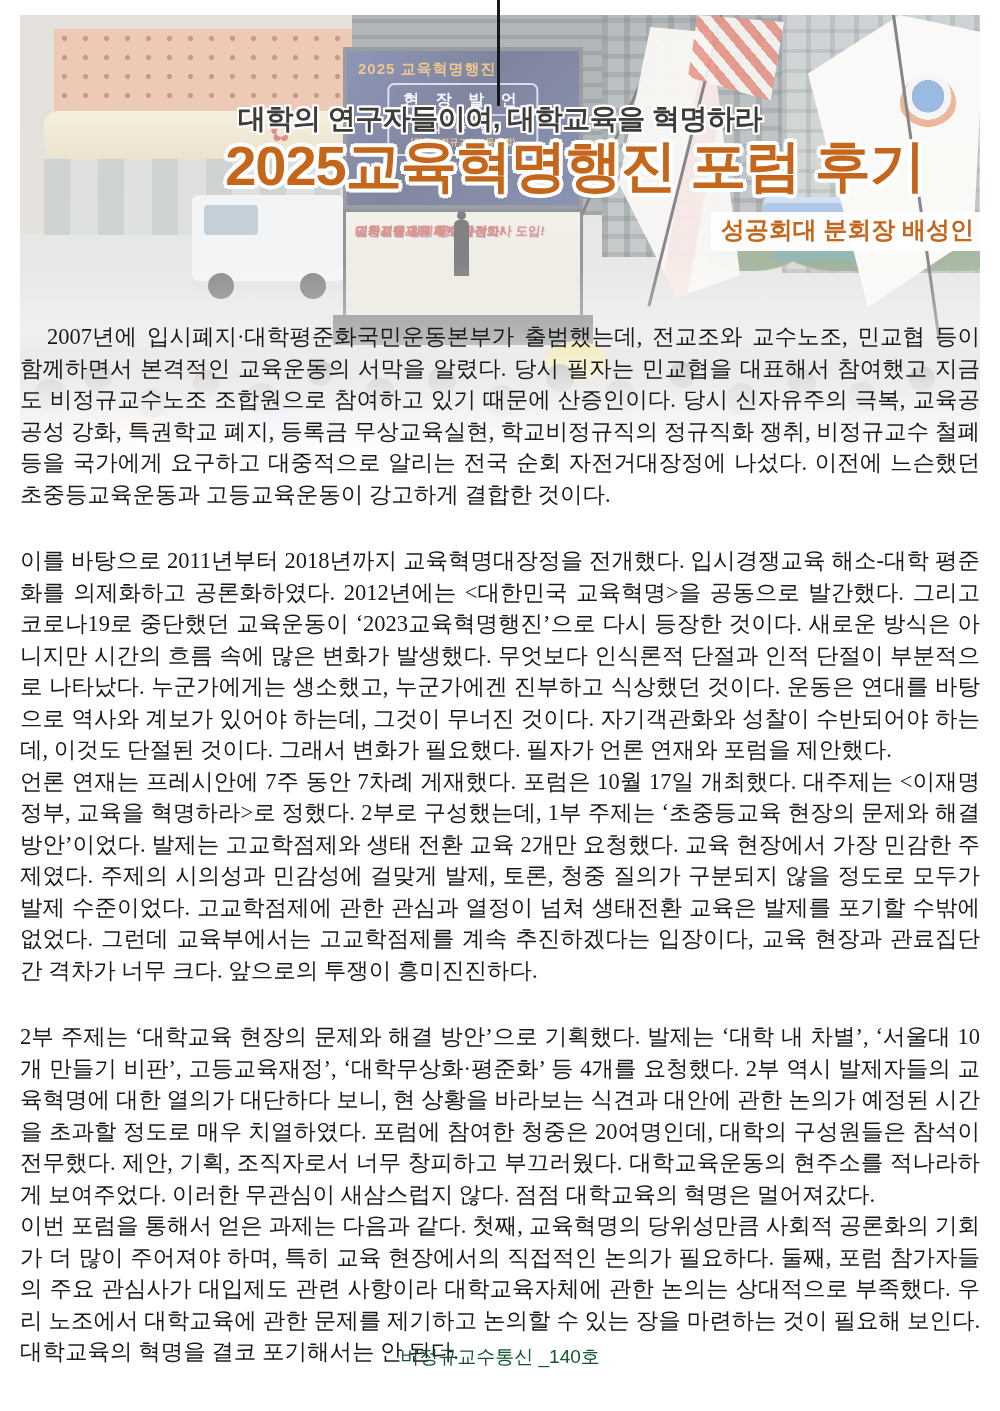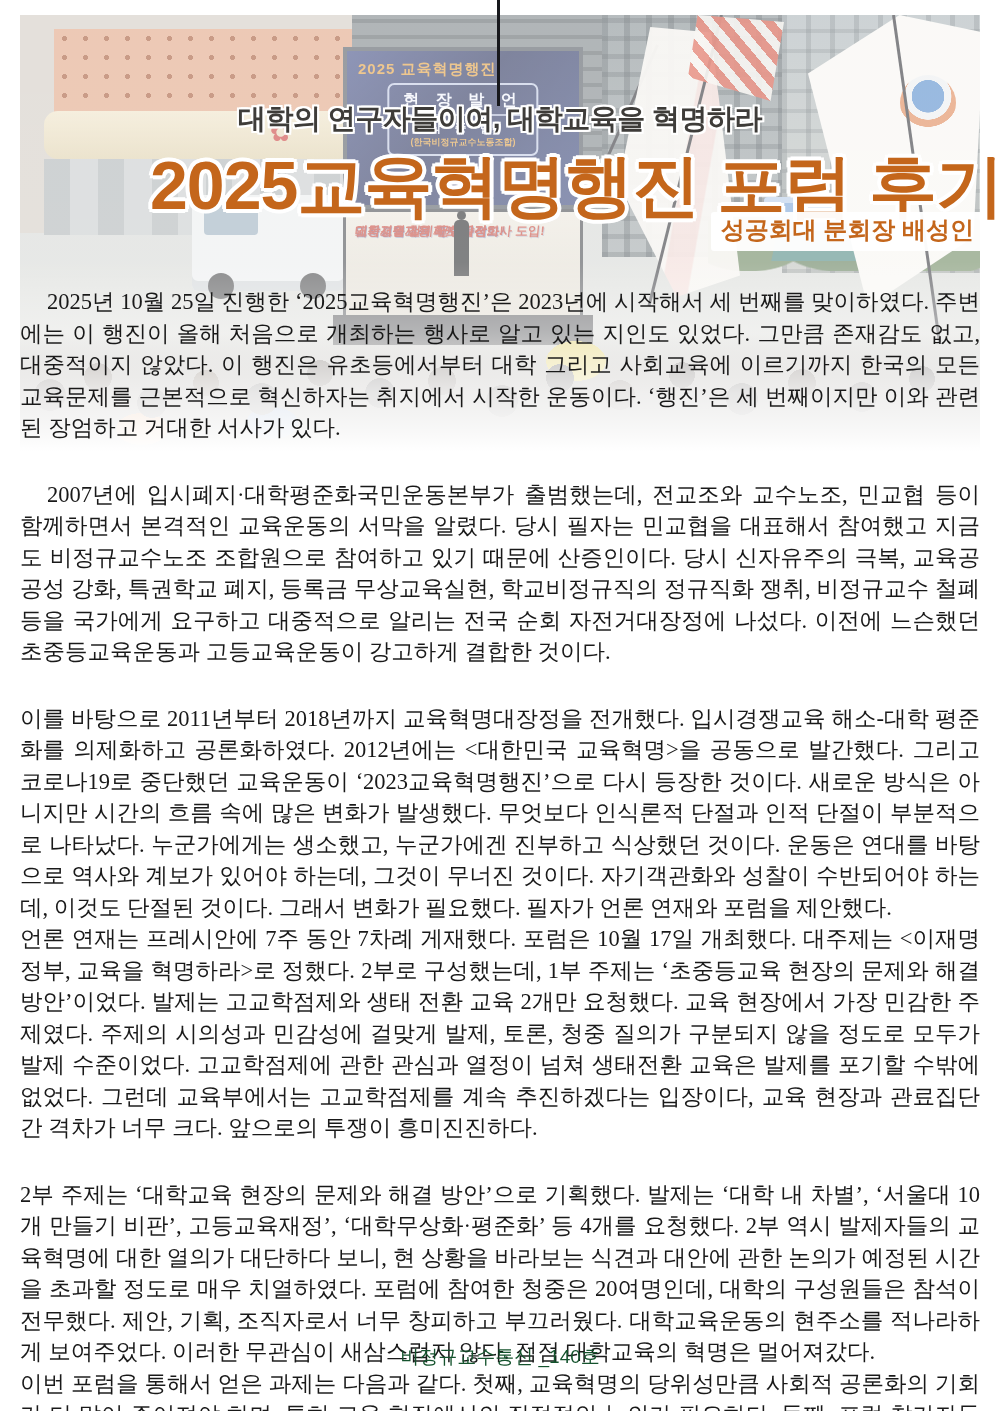--- a/index.html
+++ b/index.html
@@ -127,22 +127,22 @@
       #ffffff 97%); }
 
   
   .vline { position:absolute; left:497px; top:0; width:3px; height:106px; background:#17181c; }
 
   .subtitle { position:absolute; top:100px; left:0; width:100%; text-align:center;
     font-family:"Liberation Sans",sans-serif; font-weight:700; font-size:28px; letter-spacing:-.5px; color:#3e3c39;
     text-shadow:-2px -2px 0 #fff, 2px -2px 0 #fff, -2px 2px 0 #fff, 2px 2px 0 #fff,
                  0 -2px 0 #fff, 0 2px 0 #fff, -2px 0 0 #fff, 2px 0 0 #fff; }
 
-  .title { position:absolute; top:141px; left:0; width:100%; margin:0; box-sizing:border-box; padding-left:150px;
-    text-align:center; font-family:"Liberation Sans",sans-serif; font-weight:800; font-size:68px; letter-spacing:-1px;
+  .title { position:absolute; top:129px; left:0; width:100%; margin:0; box-sizing:border-box; padding-left:150px;
+    text-align:center; font-family:"Liberation Sans",sans-serif; font-weight:800; font-size:56px; letter-spacing:-1px;
     color:#c4661b; white-space:nowrap;
     text-shadow:-3px -3px 0 #fff, 3px -3px 0 #fff, -3px 3px 0 #fff, 3px 3px 0 #fff,
                  0 -4px 0 #fff, 0 4px 0 #fff, -4px 0 0 #fff, 4px 0 0 #fff; }
 
   .badge { position:absolute; top:212px; right:16px; background:rgba(255,255,255,.96);
     color:#c4661b; font-family:"Liberation Sans",sans-serif; font-weight:800; font-size:24px;
     padding:2px 10px 5px; border-radius:3px; white-space:nowrap; }
 
   
   .article { position:absolute; top:286px; left:20px; width:960px;
@@ -205,21 +205,20 @@
     <div class="wash"></div>
   </div>
 
   <div class="vline"></div>
 
   <div class="subtitle">대학의 연구자들이여, 대학교육을 혁명하라</div>
   <h1 class="title">2025교육혁명행진 포럼 후기</h1>
   <div class="badge">성공회대 분회장 배성인</div>
 
   <div class="article" id="article">
-      <p class="para indent">2025년 10월 25일 진행한 ‘2025교육혁명행진’은 2023년에 시작해서 세 번째를 맞이하였다. 주변에는 이 행진이 올해 처음으로 개최하는 행사로 알고 있는 지인도 있었다. 그만큼 존재감도 없고, 대중적이지 않았다. 이 행진은 유초등에서부터 대학 그리고 사회교육에 이르기까지 한국의 모든 교육문제를 근본적으로 혁신하자는 취지에서 시작한 운동이다. ‘행진’은 세 번째이지만 이와 관련된 장엄하고 거대한 서사가 있다.</p>
       <p class="para indent gap">2007년에 입시폐지·대학평준화국민운동본부가 출범했는데, 전교조와 교수노조, 민교협 등이 함께하면서 본격적인 교육운동의 서막을 알렸다. 당시 필자는 민교협을 대표해서 참여했고 지금도 비정규교수노조 조합원으로 참여하고 있기 때문에 산증인이다. 당시 신자유주의 극복, 교육공공성 강화, 특권학교 폐지, 등록금 무상교육실현, 학교비정규직의 정규직화 쟁취, 비정규교수 철폐 등을 국가에게 요구하고 대중적으로 알리는 전국 순회 자전거대장정에 나섰다. 이전에 느슨했던 초중등교육운동과 고등교육운동이 강고하게 결합한 것이다.</p>
       <p class="para gap">이를 바탕으로 2011년부터 2018년까지 교육혁명대장정을 전개했다. 입시경쟁교육 해소-대학 평준화를 의제화하고 공론화하였다. 2012년에는 &lt;대한민국 교육혁명&gt;을 공동으로 발간했다. 그리고 코로나19로 중단했던 교육운동이 ‘2023교육혁명행진’으로 다시 등장한 것이다. 새로운 방식은 아니지만 시간의 흐름 속에 많은 변화가 발생했다. 무엇보다 인식론적 단절과 인적 단절이 부분적으로 나타났다. 누군가에게는 생소했고, 누군가에겐 진부하고 식상했던 것이다. 운동은 연대를 바탕으로 역사와 계보가 있어야 하는데, 그것이 무너진 것이다. 자기객관화와 성찰이 수반되어야 하는데, 이것도 단절된 것이다. 그래서 변화가 필요했다. 필자가 언론 연재와 포럼을 제안했다.</p>
       <p class="para">언론 연재는 프레시안에 7주 동안 7차례 게재했다. 포럼은 10월 17일 개최했다. 대주제는 &lt;이재명 정부, 교육을 혁명하라&gt;로 정했다. 2부로 구성했는데, 1부 주제는 ‘초중등교육 현장의 문제와 해결 방안’이었다. 발제는 고교학점제와 생태 전환 교육 2개만 요청했다. 교육 현장에서 가장 민감한 주제였다. 주제의 시의성과 민감성에 걸맞게 발제, 토론, 청중 질의가 구분되지 않을 정도로 모두가 발제 수준이었다. 고교학점제에 관한 관심과 열정이 넘쳐 생태전환 교육은 발제를 포기할 수밖에 없었다. 그런데 교육부에서는 고교학점제를 계속 추진하겠다는 입장이다, 교육 현장과 관료집단간 격차가 너무 크다. 앞으로의 투쟁이 흥미진진하다.</p>
       <p class="para gap">2부 주제는 ‘대학교육 현장의 문제와 해결 방안’으로 기획했다. 발제는 ‘대학 내 차별’, ‘서울대 10개 만들기 비판’, 고등교육재정’, ‘대학무상화·평준화’ 등 4개를 요청했다. 2부 역시 발제자들의 교육혁명에 대한 열의가 대단하다 보니, 현 상황을 바라보는 식견과 대안에 관한 논의가 예정된 시간을 초과할 정도로 매우 치열하였다. 포럼에 참여한 청중은 20여명인데, 대학의 구성원들은 참석이 전무했다. 제안, 기획, 조직자로서 너무 창피하고 부끄러웠다. 대학교육운동의 현주소를 적나라하게 보여주었다. 이러한 무관심이 새삼스럽지 않다. 점점 대학교육의 혁명은 멀어져갔다.</p>
       <p class="para">이번 포럼을 통해서 얻은 과제는 다음과 같다. 첫째, 교육혁명의 당위성만큼 사회적 공론화의 기회가 더 많이 주어져야 하며, 특히 교육 현장에서의 직접적인 논의가 필요하다. 둘째, 포럼 참가자들의 주요 관심사가 대입제도 관련 사항이라 대학교육자체에 관한 논의는 상대적으로 부족했다. 우리 노조에서 대학교육에 관한 문제를 제기하고 논의할 수 있는 장을 마련하는 것이 필요해 보인다. 대학교육의 혁명을 결코 포기해서는 안 된다.</p>
     </div>
 
   <div class="footer">비정규교수통신 _140호</div>
 </div>
 

